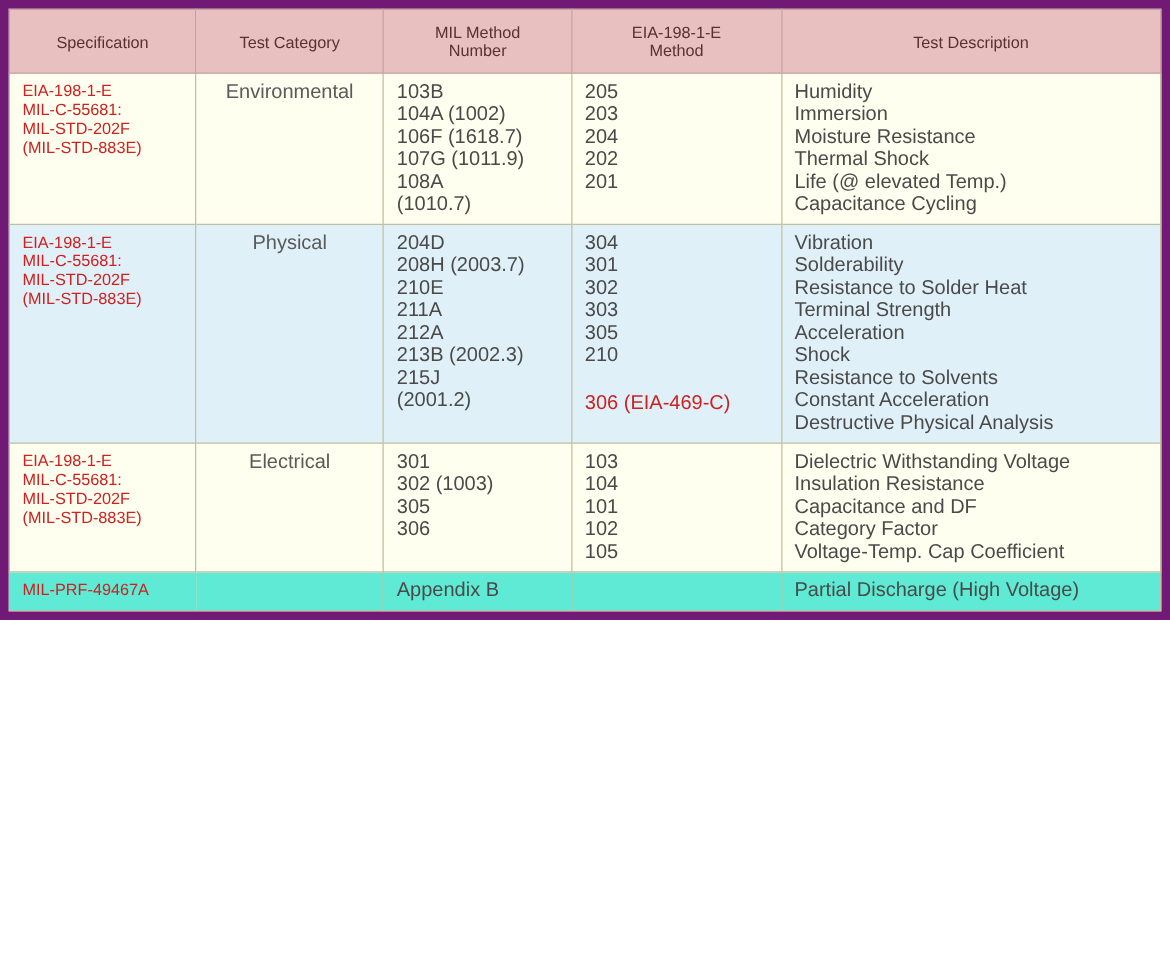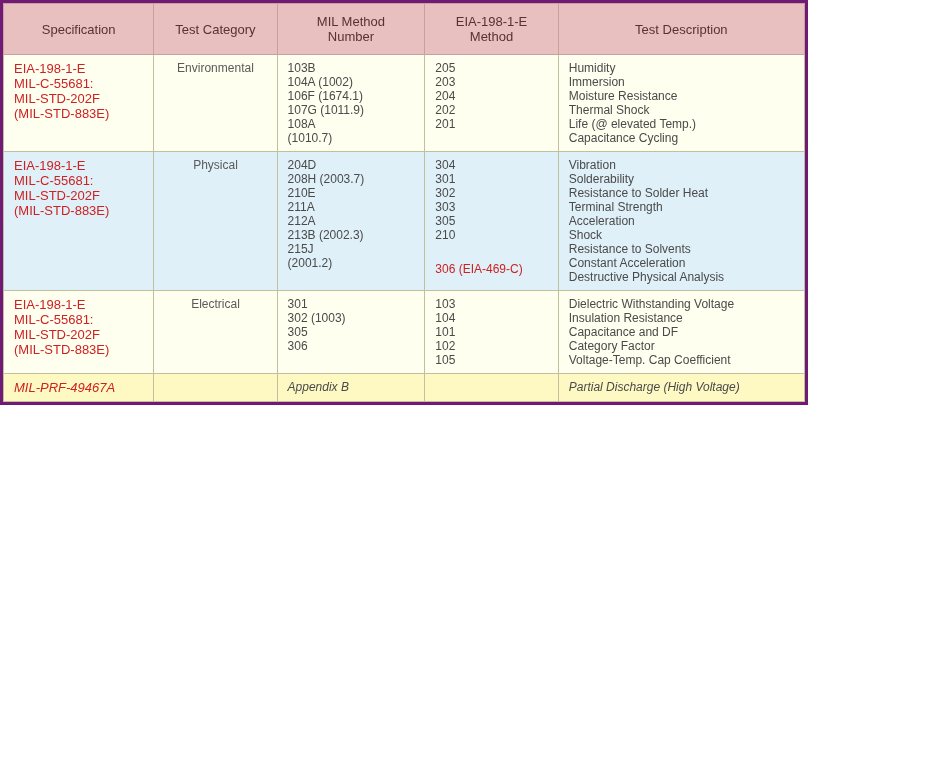--- a/index.html
+++ b/index.html
@@ -3,23 +3,23 @@
   <meta charset="utf-8">
   <style>
     * { box-sizing: border-box; margin: 0; padding: 0; }
     body {
       font-family: Arial, sans-serif;
       font-size: 13px;
       background: #fff;
       width: 936px;
     }
     .table-wrapper {
-      border: 3px solid #701a75;
+      border: 7px solid #701a75;
       border-collapse: collapse;
-      width: 808px;
+      width: 936px;
     }
     table {
       width: 100%;
       border-collapse: collapse;
     }
     thead tr {
       background-color: #e8c0c0;
     }
     thead th {
       padding: 10px 8px;
@@ -27,34 +27,33 @@
       color: #5a3030;
       font-weight: normal;
       font-size: 13px;
       vertical-align: middle;
       border: 1px solid #c8a0a0;
     }
     tbody tr td {
       padding: 6px 10px;
       vertical-align: top;
       border: 1px solid #c0c0a0;
-      font-size: 12px;
+      font-size: 16px;
     }
     .row-env {
       background-color: #fffff0;
     }
     .row-phys {
       background-color: #e0f0f8;
     }
     .row-elec {
       background-color: #fffff0;
     }
     .row-mil {
-      background-color: #fef9c3;
-      font-style: italic;
+      background-color: #5eead4;
     }
     .spec-col {
       color: #cc2222;
       font-size: 13px;
       min-width: 120px;
     }
     .cat-col {
       color: #5a5a5a;
       text-align: center;
       min-width: 100px;
@@ -104,21 +103,21 @@
           <td class="spec-col">
             <div>EIA-198-1-E</div>
             <div>MIL-C-55681:</div>
             <div>MIL-STD-202F</div>
             <div>(MIL-STD-883E)</div>
           </td>
           <td class="cat-col">Environmental</td>
           <td class="mil-col">
             <div>103B</div>
             <div>104A (1002)</div>
-            <div>106F (1674.1)</div>
+            <div>106F (1618.7)</div>
             <div>107G (1011.9)</div>
             <div>108A</div>
             <div>(1010.7)</div>
           </td>
           <td class="eia-col">
             <div>205</div>
             <div>203</div>
             <div>204</div>
             <div>202</div>
             <div>201</div>

